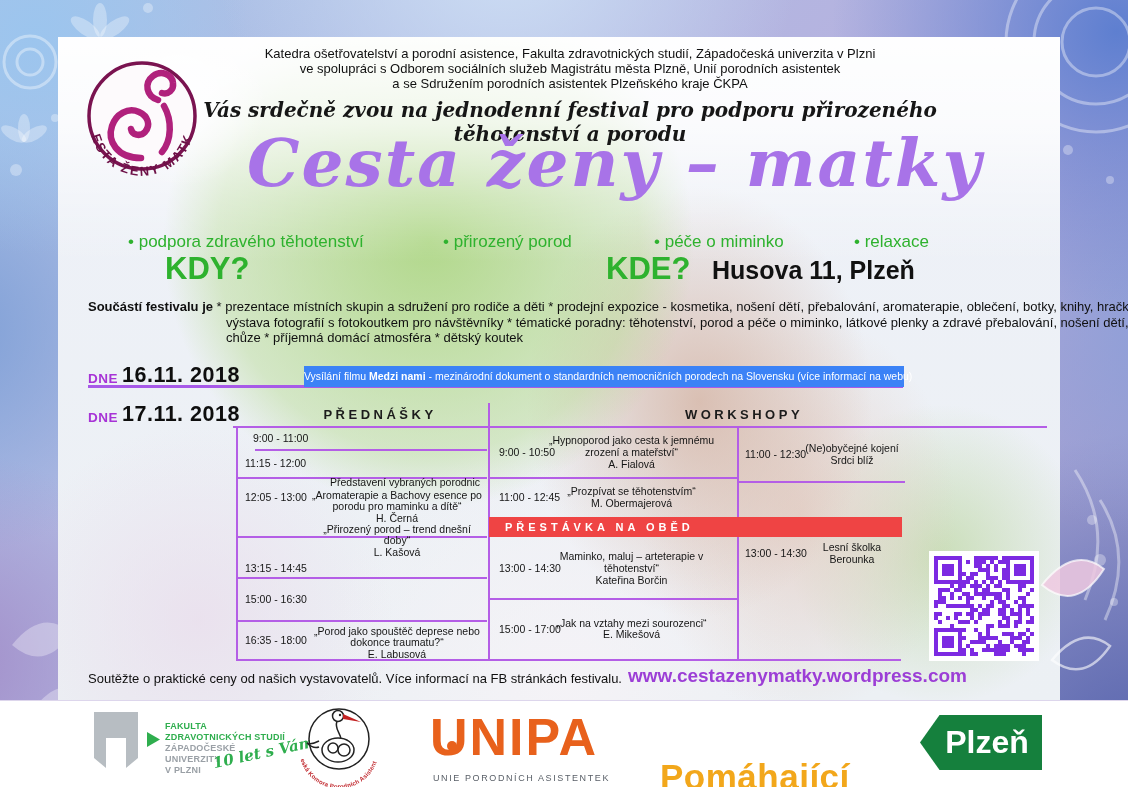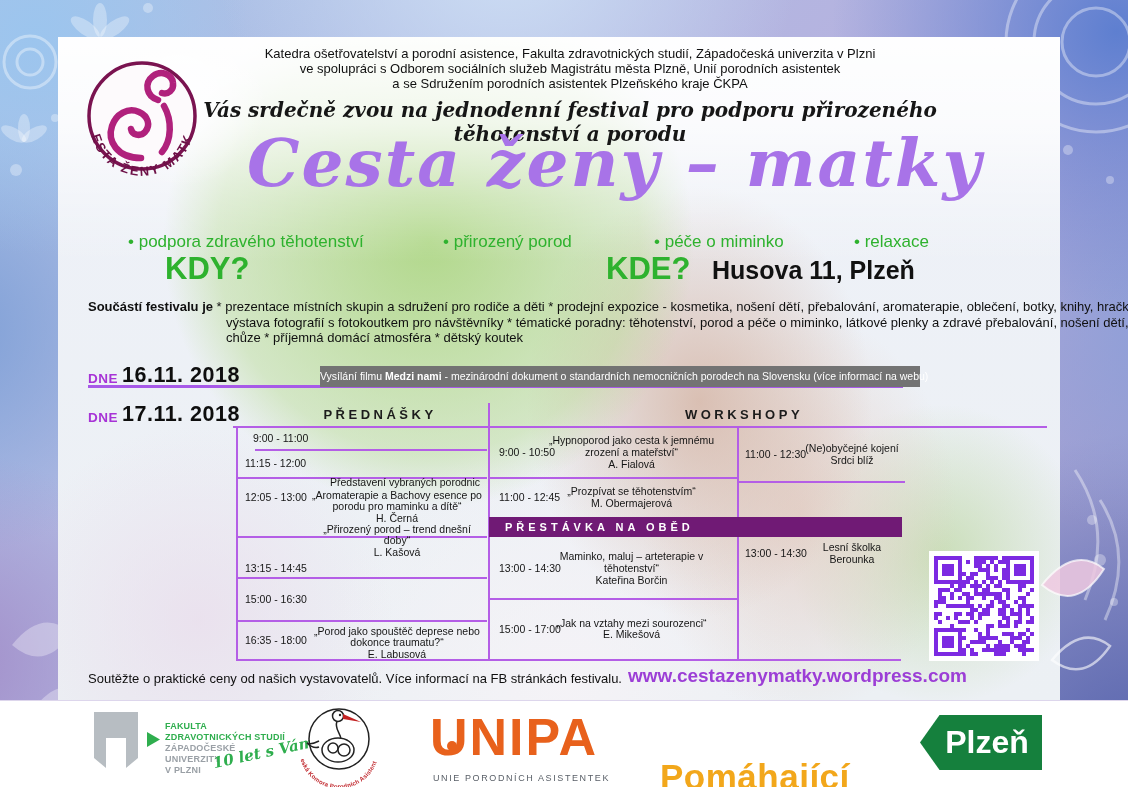--- a/index.html
+++ b/index.html
@@ -58,42 +58,42 @@
   .includes{left:88px;top:299px;width:950px;font-size:13px;line-height:15.5px;z-index:4;
     padding-left:138px;text-indent:-138px;color:#101010;}
   .includes b{font-weight:bold;}
 
   
   .dne{font-size:13.5px;font-weight:bold;color:#a733d6;z-index:4;letter-spacing:.5px;}
   .datebig{font-size:21.5px;font-weight:bold;color:#0e0e0e;z-index:4;letter-spacing:.5px;}
   .dne1{left:88px;top:371px;} .date1{left:122px;top:363px;}
   .dne2{left:88px;top:410px;} .date2{left:122px;top:402px;}
   .uline1{left:88px;top:385px;width:815px;height:2.5px;background:#a75ae8;z-index:4;}
-  .film-banner{left:320px;top:366px;width:600px;height:21px;background:#737373;z-index:5;
+  .film-banner{left:304px;top:366px;width:600px;height:21px;background:#3b82f6;z-index:5;
     color:#fff;font-size:10.5px;text-align:center;line-height:21px;white-space:nowrap;}
   .film-banner b{font-weight:bold;}
 
   
   .colhead{top:407px;font-size:13px;font-weight:bold;letter-spacing:3.5px;color:#1c1c1c;text-align:center;z-index:4;}
   .head-lect{left:270px;width:220px;} .head-work{left:560px;width:368px;}
   .pline{background:#b45ee6;z-index:3;}
   .hl-hdr{left:233px;top:426px;width:814px;height:2px;}
   .vlL{left:236px;top:426px;width:2px;height:235px;}
   .vl1{left:488px;top:403px;width:2px;height:258px;}
   .vl2{left:737px;top:426px;width:2px;height:235px;}
   .sL1{left:255px;top:449px;width:232px;height:2px;}
   .sL2{left:237px;top:477px;width:250px;height:2px;}
   .sL3{left:237px;top:536px;width:250px;height:2px;}
   .sL4{left:237px;top:577px;width:250px;height:2px;}
   .sL5{left:237px;top:620px;width:250px;height:2px;}
   .sM1{left:489px;top:477px;width:248px;height:2px;}
   .sM2{left:489px;top:598px;width:248px;height:2px;}
   .sR1{left:737px;top:481px;width:168px;height:2px;}
   .sBot{left:237px;top:659px;width:664px;height:2px;}
-  .lunch{left:489px;top:517px;width:413px;height:20px;background:#701a75;z-index:4;
+  .lunch{left:489px;top:517px;width:413px;height:20px;background:#ef4444;z-index:4;
     color:#fff;font-weight:bold;font-size:11px;letter-spacing:4px;line-height:20px;padding-left:16px;box-sizing:border-box;}
 
   
   .srow{position:absolute;font-size:10.5px;line-height:1.12;color:#151515;z-index:4;}
   .srow .time{position:absolute;top:50%;transform:translateY(-50%);white-space:nowrap;}
   .srow .cell{position:absolute;top:50%;transform:translateY(-50%);text-align:center;}
   .srow .sp{display:block;}
   .colL .time{left:12px;} .colL .cell{left:76px;right:2px;margin-top:44px;}
   .colM .time{left:10px;} .colM .cell{left:43px;right:6px;}
   .colR .time{left:8px;}  .colR .cell{left:62px;right:0;}

